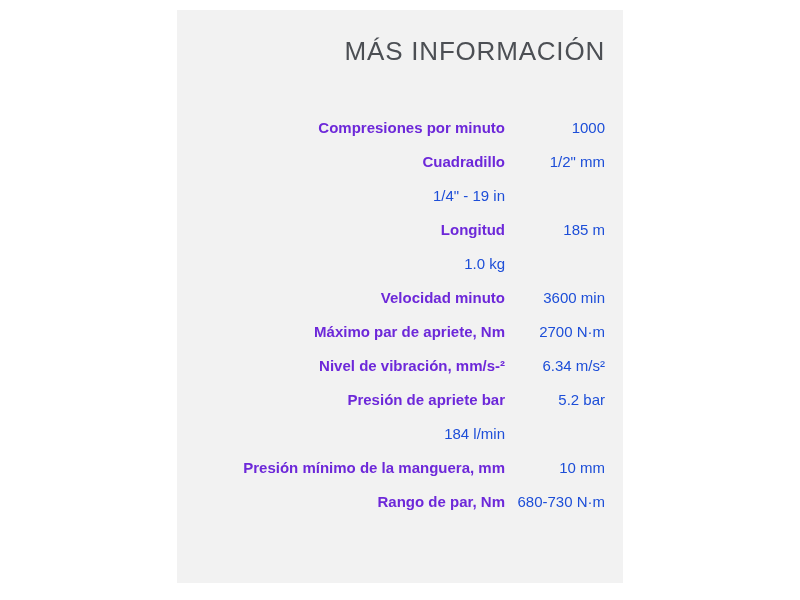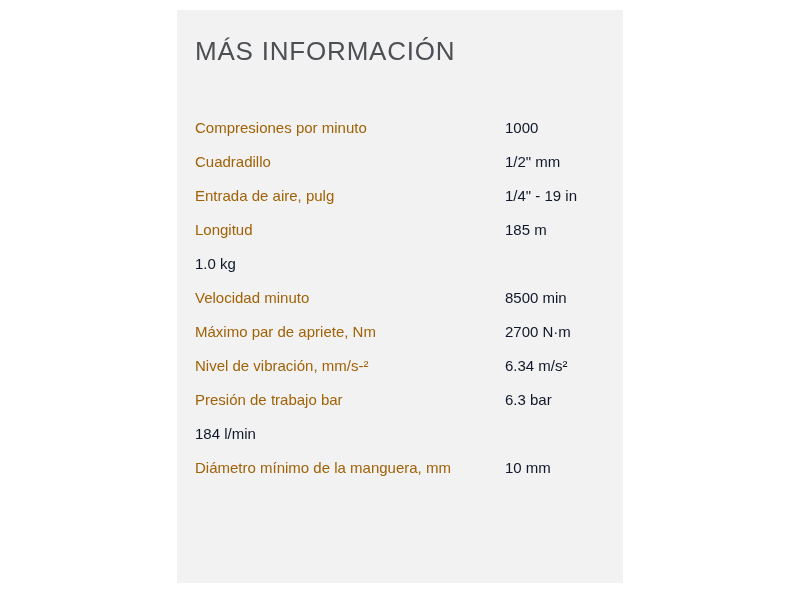--- a/index.html
+++ b/index.html
@@ -6,20 +6,21 @@
   html, body {
     width: 800px; height: 600px;
     background: #ffffff;
     font-family: "Liberation Sans", sans-serif;
     overflow: hidden;
   }
   .page {
     position: relative;
     width: 696px; height: 600px;
     background: #ffffff;
+    text-align: right;
   }
   .card {
     position: absolute;
     left: 177px; top: 10px;
     width: 446px; height: 573px;
     background: #f2f2f2;
     padding: 27px 18px 0 18px;
   }
   .card-title {
     font-size: 26px;
@@ -32,28 +33,28 @@
     margin-top: 45px;
   }
   .spec-row {
     display: grid;
     grid-template-columns: 310px 1fr;
     align-items: center;
     height: 34px;
   }
   .spec-label {
     font-size: 15px;
-    font-weight: 400;
-    color: #a16207;
+    font-weight: 700;
+    color: #6d28d9;
     white-space: nowrap;
   }
   .spec-value {
     font-size: 15px;
     font-weight: 400;
-    color: #0f172a;
+    color: #1d4ed8;
     white-space: nowrap;
   }
 </style>
 </head>
 <body>
 
 <div class="page">
   <div class="card">
 
     <div class="card-title">MÁS INFORMACIÓN</div>
@@ -64,59 +65,62 @@
         <span class="spec-label">Compresiones por minuto</span>
         <span class="spec-value">1000</span>
       </div>
 
       <div class="spec-row">
         <span class="spec-label">Cuadradillo</span>
         <span class="spec-value">1/2" mm</span>
       </div>
 
       <div class="spec-row">
-        <span class="spec-label">Entrada de aire, pulg</span>
         <span class="spec-value">1/4" - 19 in</span>
       </div>
 
       <div class="spec-row">
         <span class="spec-label">Longitud</span>
         <span class="spec-value">185 m</span>
       </div>
 
       <div class="spec-row">
         <span class="spec-value">1.0 kg</span>
       </div>
 
       <div class="spec-row">
         <span class="spec-label">Velocidad minuto</span>
-        <span class="spec-value">8500 min</span>
+        <span class="spec-value">3600 min</span>
       </div>
 
       <div class="spec-row">
         <span class="spec-label">Máximo par de apriete, Nm</span>
         <span class="spec-value">2700 N·m</span>
       </div>
 
 
       <div class="spec-row">
         <span class="spec-label">Nivel de vibración, mm/s-²</span>
         <span class="spec-value">6.34 m/s²</span>
       </div>
 
       <div class="spec-row">
-        <span class="spec-label">Presión de trabajo bar</span>
-        <span class="spec-value">6.3 bar</span>
+        <span class="spec-label">Presión de apriete bar</span>
+        <span class="spec-value">5.2 bar</span>
       </div>
 
       <div class="spec-row">
         <span class="spec-value">184 l/min</span>
       </div>
 
       <div class="spec-row">
-        <span class="spec-label">Diámetro mínimo de la manguera, mm</span>
+        <span class="spec-label">Presión mínimo de la manguera, mm</span>
         <span class="spec-value">10 mm</span>
       </div>
 
+      <div class="spec-row">
+        <span class="spec-label">Rango de par, Nm</span>
+        <span class="spec-value">680-730 N·m</span>
+      </div>
 
     </div>
   </div>
 </div>
 
 </body></html>

